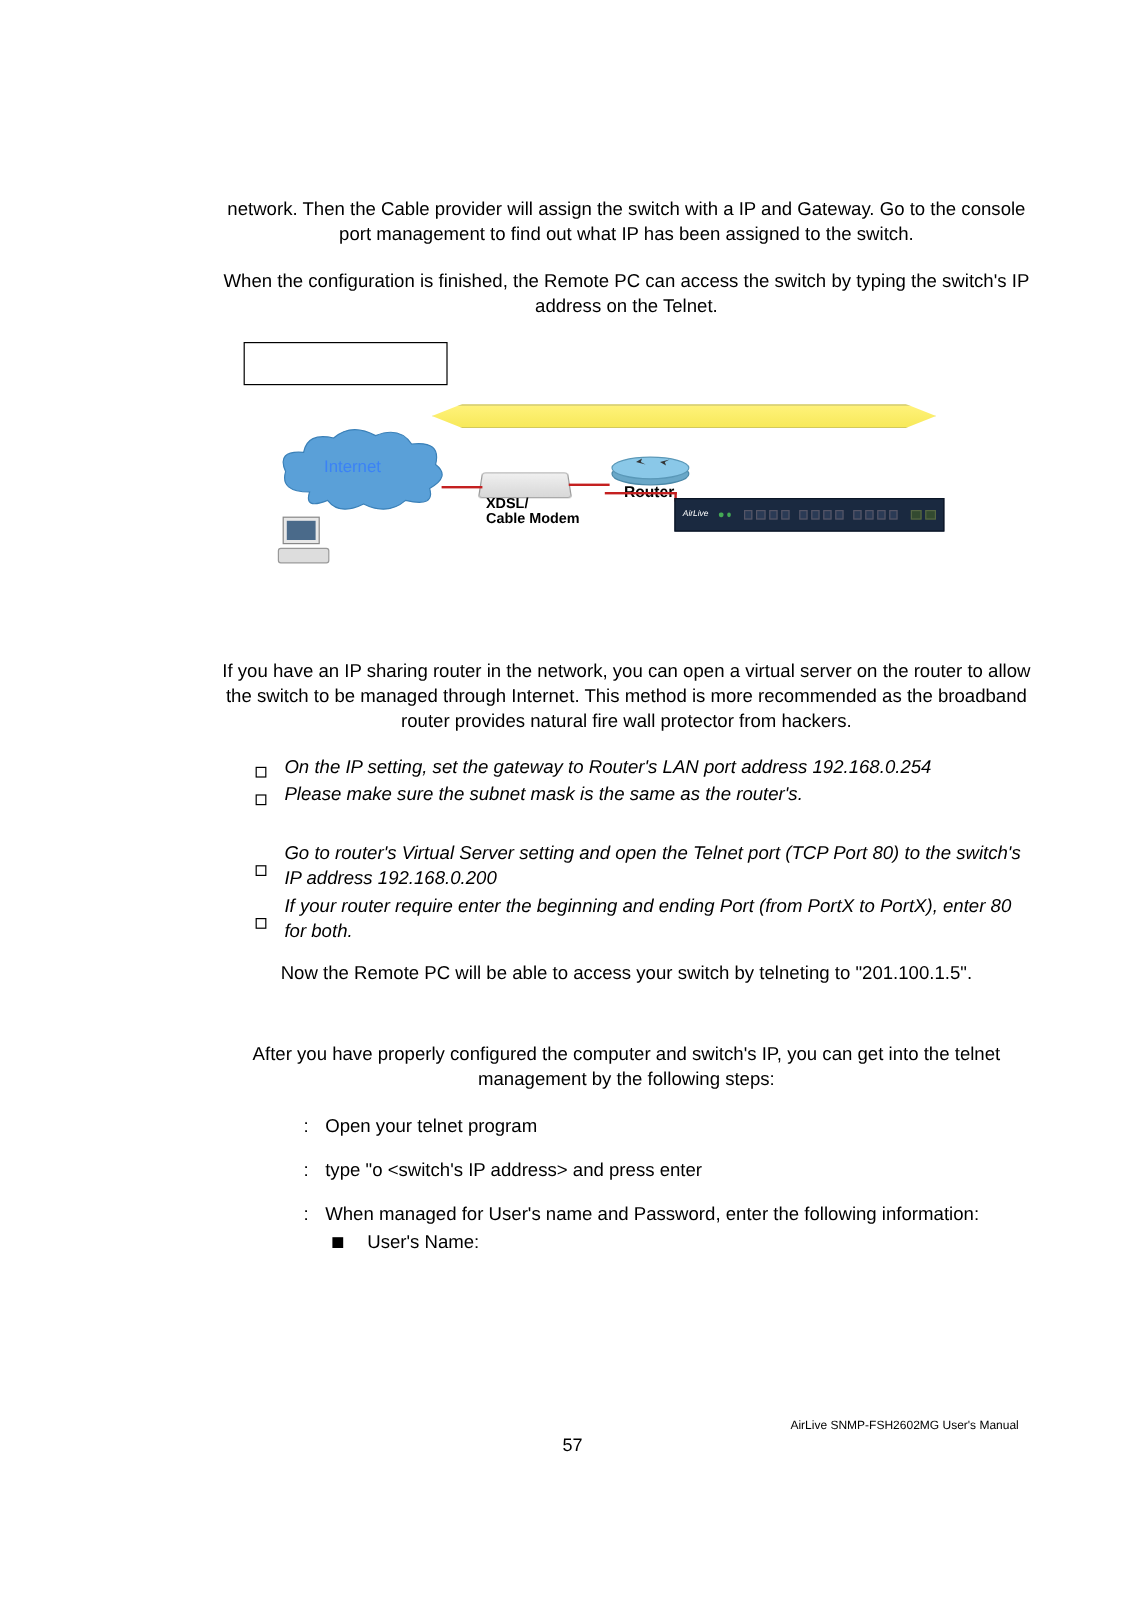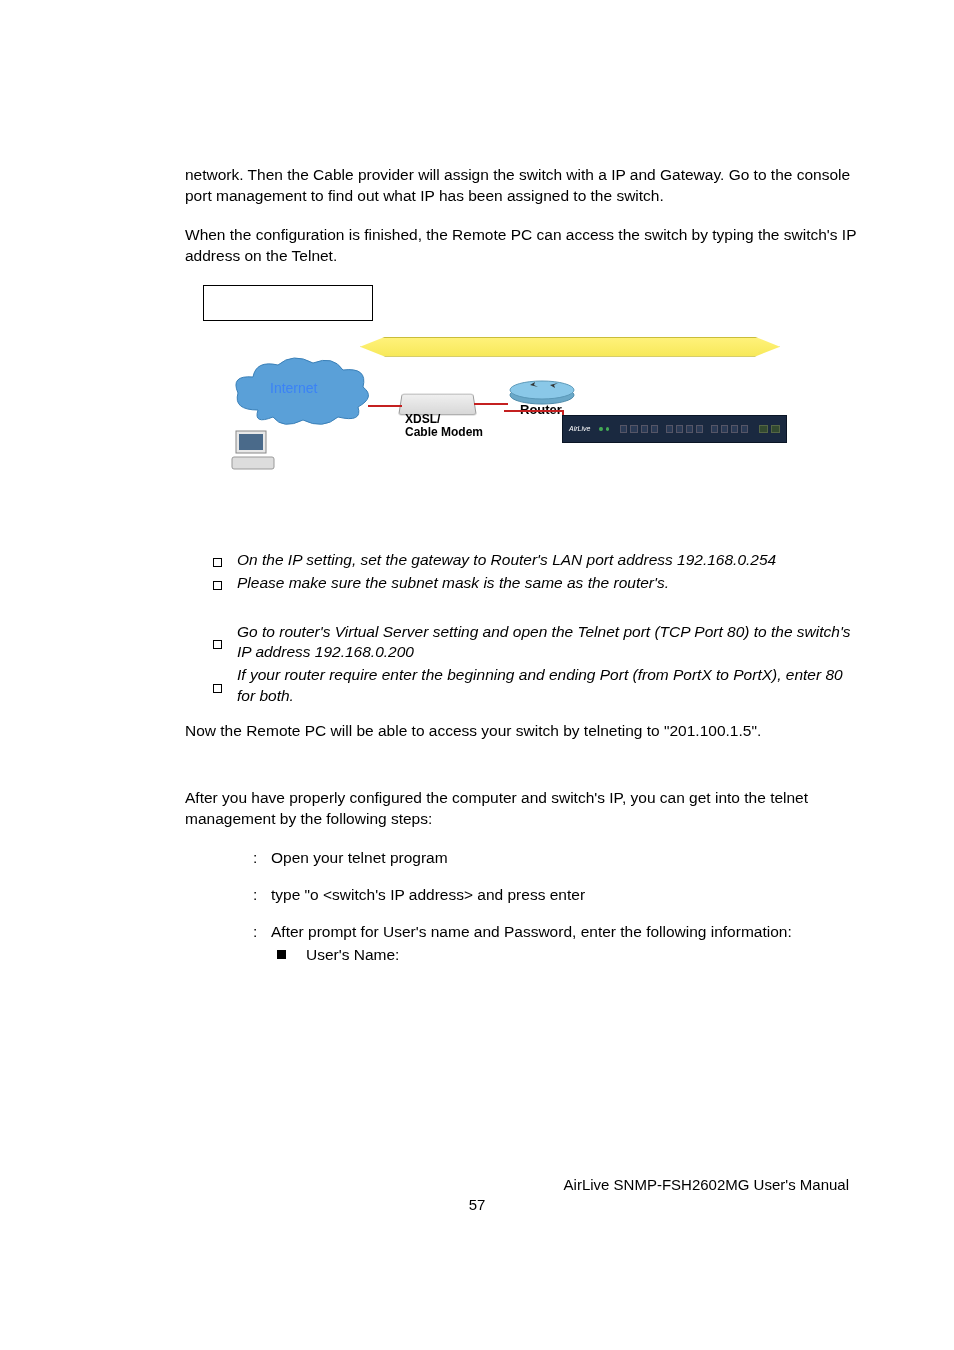--- a/index.html
+++ b/index.html
@@ -11,21 +11,21 @@
       font-size: 15.5px;
       color: #000;
       line-height: 1.35;
       position: relative;
     }
     .content {
       padding: 165px 95px 0 185px;
     }
     .para {
       margin-bottom: 18px;
-      text-align: left;
+      text-align: center;
     }
     .diagram {
       width: 590px;
       height: 210px;
       margin: 12px 0 55px 15px;
       position: relative;
       border: none;
     }
     .diagram .text-box {
       position: absolute;
@@ -156,21 +156,21 @@
     .step-bullet-item {
       display: flex;
       align-items: flex-start;
       margin-bottom: 0;
       padding-left: 10px;
     }
     .footer-right {
       position: absolute;
       bottom: 155px;
       right: 105px;
-      font-size: 15px;
+      font-size: 10px;
     }
     .footer-center {
       position: absolute;
       bottom: 135px;
       left: 0;
       width: 100%;
       text-align: center;
       font-size: 15px;
     }
   </style>
@@ -233,20 +233,21 @@
       <div class="switch-port"></div>
         <div class="switch-port"></div>
         <div class="switch-port"></div>
         <div class="switch-port"></div>
       <div style="width:6px"></div>
       <div class="switch-port g" style="width:10px"></div>
       <div class="switch-port g" style="width:10px"></div>
     </div>
   </div>
 
+  <p class="para">If you have an IP sharing router in the network, you can open a virtual server on the router to allow the switch to be managed through Internet.  This method is more recommended as the broadband router provides natural fire wall protector from hackers.</p>
 
   <div class="sub-section">
     <div class="list-indent">
       <div class="list-item">
         <span class="bullet-sq-open"></span>
         <span>On the IP setting, set the gateway to Router's LAN port address 192.168.0.254</span>
       </div>
       <div class="list-item">
         <span class="bullet-sq-open"></span>
         <span>Please make sure the subnet mask is the same as the router's.</span>
@@ -274,21 +275,21 @@
   <div class="step-line">
     <span class="step-colon">:</span>
       <span>Open your telnet program</span>
   </div>
   <div class="step-line">
     <span class="step-colon">:</span>
       <span>type "o &lt;switch's IP address&gt; and press enter</span>
   </div>
   <div class="step-line" style="margin-bottom:2px">
     <span class="step-colon">:</span>
-      <span>After prompt for User's name and Password, enter the following information:</span>
+      <span>When managed for User's name and Password, enter the following information:</span>
   </div>
 
   <div class="step-bullet-block">
     <div class="step-bullet-item">
       <span class="bullet-sq-fill"></span>
       <span style="margin-left:8px">User's Name:</span>
     </div>
   </div>
 </div>
 

